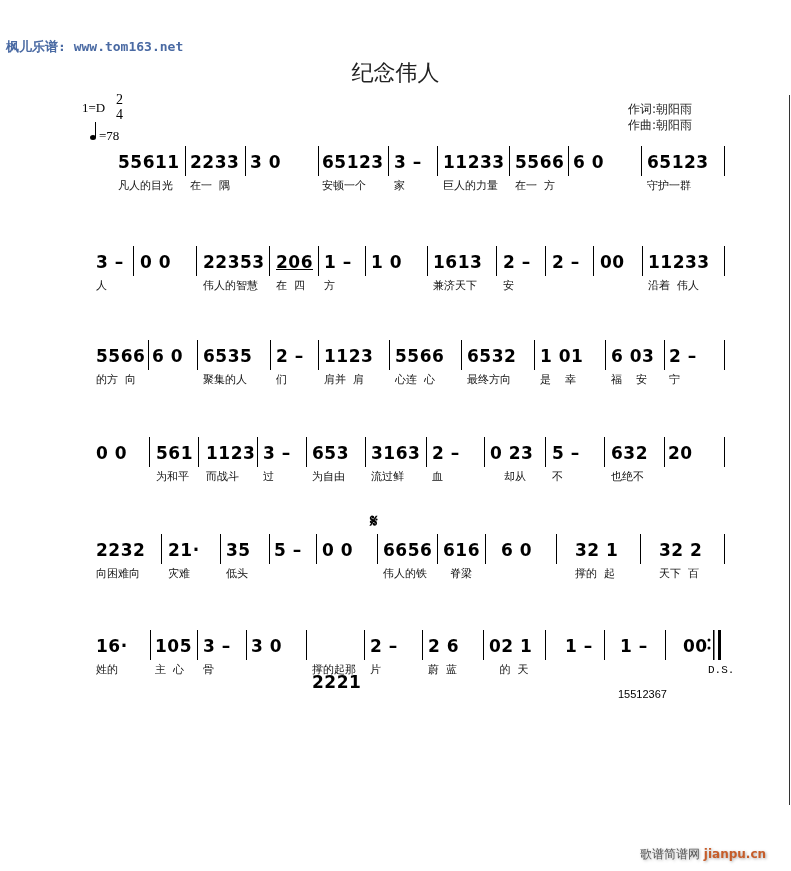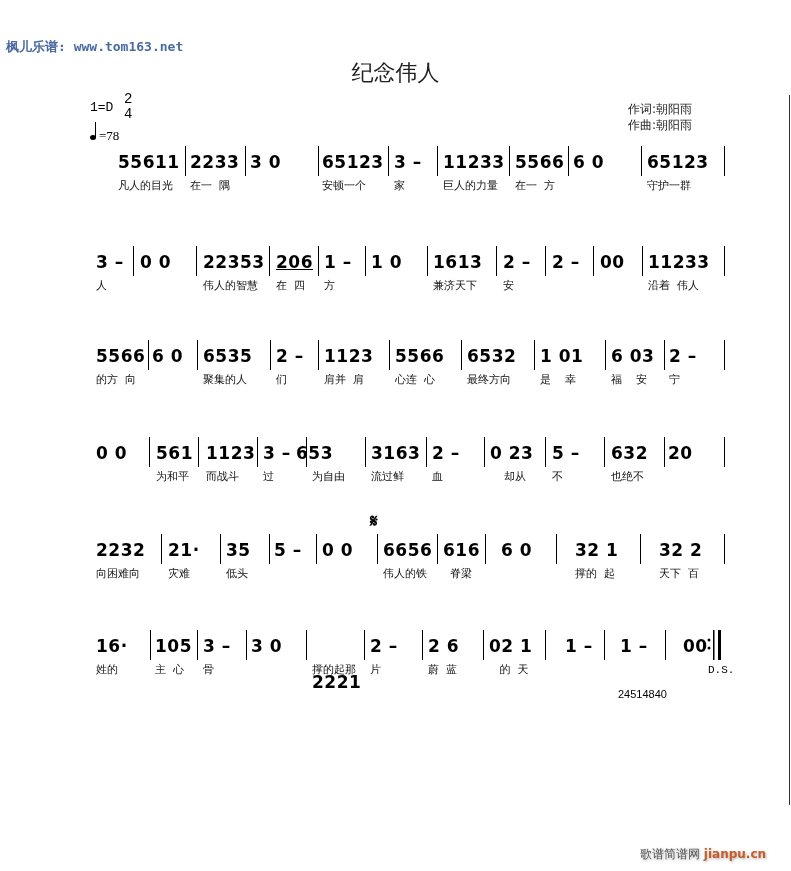--- a/index.html
+++ b/index.html
@@ -2,21 +2,21 @@
 <html><head>
 <meta charset="utf-8">
 <style>
   html, body { margin:0; padding:0; }
   body { width:791px; height:871px; background:#ffffff; position:relative; overflow:hidden;
          font-family:"DejaVu Sans", sans-serif; color:#000; }
   .watermark-top { position:absolute; left:6px; top:38px; font-size:13px; font-weight:bold;
          color:#4a6aa3; font-family:"DejaVu Sans Mono", monospace; letter-spacing:0px; }
   .title { position:absolute; left:0; width:791px; top:58px; text-align:center; font-size:22px;
          font-family:"DejaVu Serif", serif; color:#222; }
-  .key { position:absolute; left:90px; top:100px; font-size:13px; font-family:Liberation Mono, monospace; }
+  .key { position:absolute; left:82px; top:100px; font-size:13px; font-family:Liberation Serif, serif; }
   .key .frac { position:absolute; left:34px; top:-8px; text-align:center; font-size:14px; line-height:15px; }
   .tempo { position:absolute; left:90px; top:128px; font-size:13px; font-family:"Liberation Serif", serif; }
   .tempo .note { display:inline-block; width:6px; height:5px; background:#000; border-radius:50%; position:relative; margin-right:3px; }
   .tempo .note::after { content:""; position:absolute; right:0; bottom:3px; width:1px; height:15px; background:#000; }
   .credits { position:absolute; left:628px; top:101px; font-size:12px; line-height:16px; color:#222; }
   .rborder { position:absolute; left:789px; top:95px; width:1px; height:710px; background:#333; }
   .row { position:absolute; left:0; width:791px; height:70px; }
   .notes { position:absolute; font-size:17px; font-weight:bold; letter-spacing:0.5px; top:0; }
   .lyric { position:absolute; font-size:11px; top:26px; color:#111; }
   .bar { position:absolute; width:1px; height:30px; background:#000; top:-6px; }
@@ -151,21 +151,21 @@
     </div>
     <div class="row" style="top: 443px;">
       <div class="notes" style="left: 96px;">0  0</div>
       <div class="lyric" style="left: 96px; white-space: pre;"></div>
       <div class="notes" style="left: 156px;">561</div>
       <div class="lyric" style="left: 156px; white-space: pre;">为和平</div>
       <div class="notes" style="left: 206px;">1123</div>
       <div class="lyric" style="left: 206px; white-space: pre;">而战斗</div>
       <div class="notes" style="left: 263px;">3  –</div>
       <div class="lyric" style="left: 263px; white-space: pre;">过</div>
-      <div class="notes" style="left: 296px;">653</div>
+      <div class="notes" style="left: 312px;">653</div>
       <div class="lyric" style="left: 312px; white-space: pre;">为自由</div>
       <div class="notes" style="left: 371px;">3163</div>
       <div class="lyric" style="left: 371px; white-space: pre;">流过鲜</div>
       <div class="notes" style="left: 432px;">2  –</div>
       <div class="lyric" style="left: 432px; white-space: pre;">血</div>
       <div class="notes" style="left: 490px;">0  23</div>
       <div class="lyric" style="left: 490px; white-space: pre;">    却从</div>
       <div class="notes" style="left: 552px;">5  –</div>
       <div class="lyric" style="left: 552px; white-space: pre;">不</div>
       <div class="notes" style="left: 611px;">632</div>
@@ -253,18 +253,18 @@
       <div class="dbar" style="left: 707px;"><svg width="20" height="30">
           <circle cx="2" cy="10" r="1.5" fill="#000"></circle>
           <circle cx="2" cy="18" r="1.5" fill="#000"></circle>
           <rect x="6" y="0" width="1.5" height="30" fill="#000"></rect>
           <rect x="11" y="0" width="3" height="30" fill="#000"></rect>
         </svg></div>
       <div class="ds" style="left: 708px; top: 28px;">D.S.</div>
     </div>
   </div>
 
-<div class="date">24514840</div>
+<div class="date">15512367</div>
 
 <div class="watermark-bottom">
   <span>歌谱简谱网</span>
   <span class="site">jianpu.cn</span>
 </div>
 
 </body></html>

